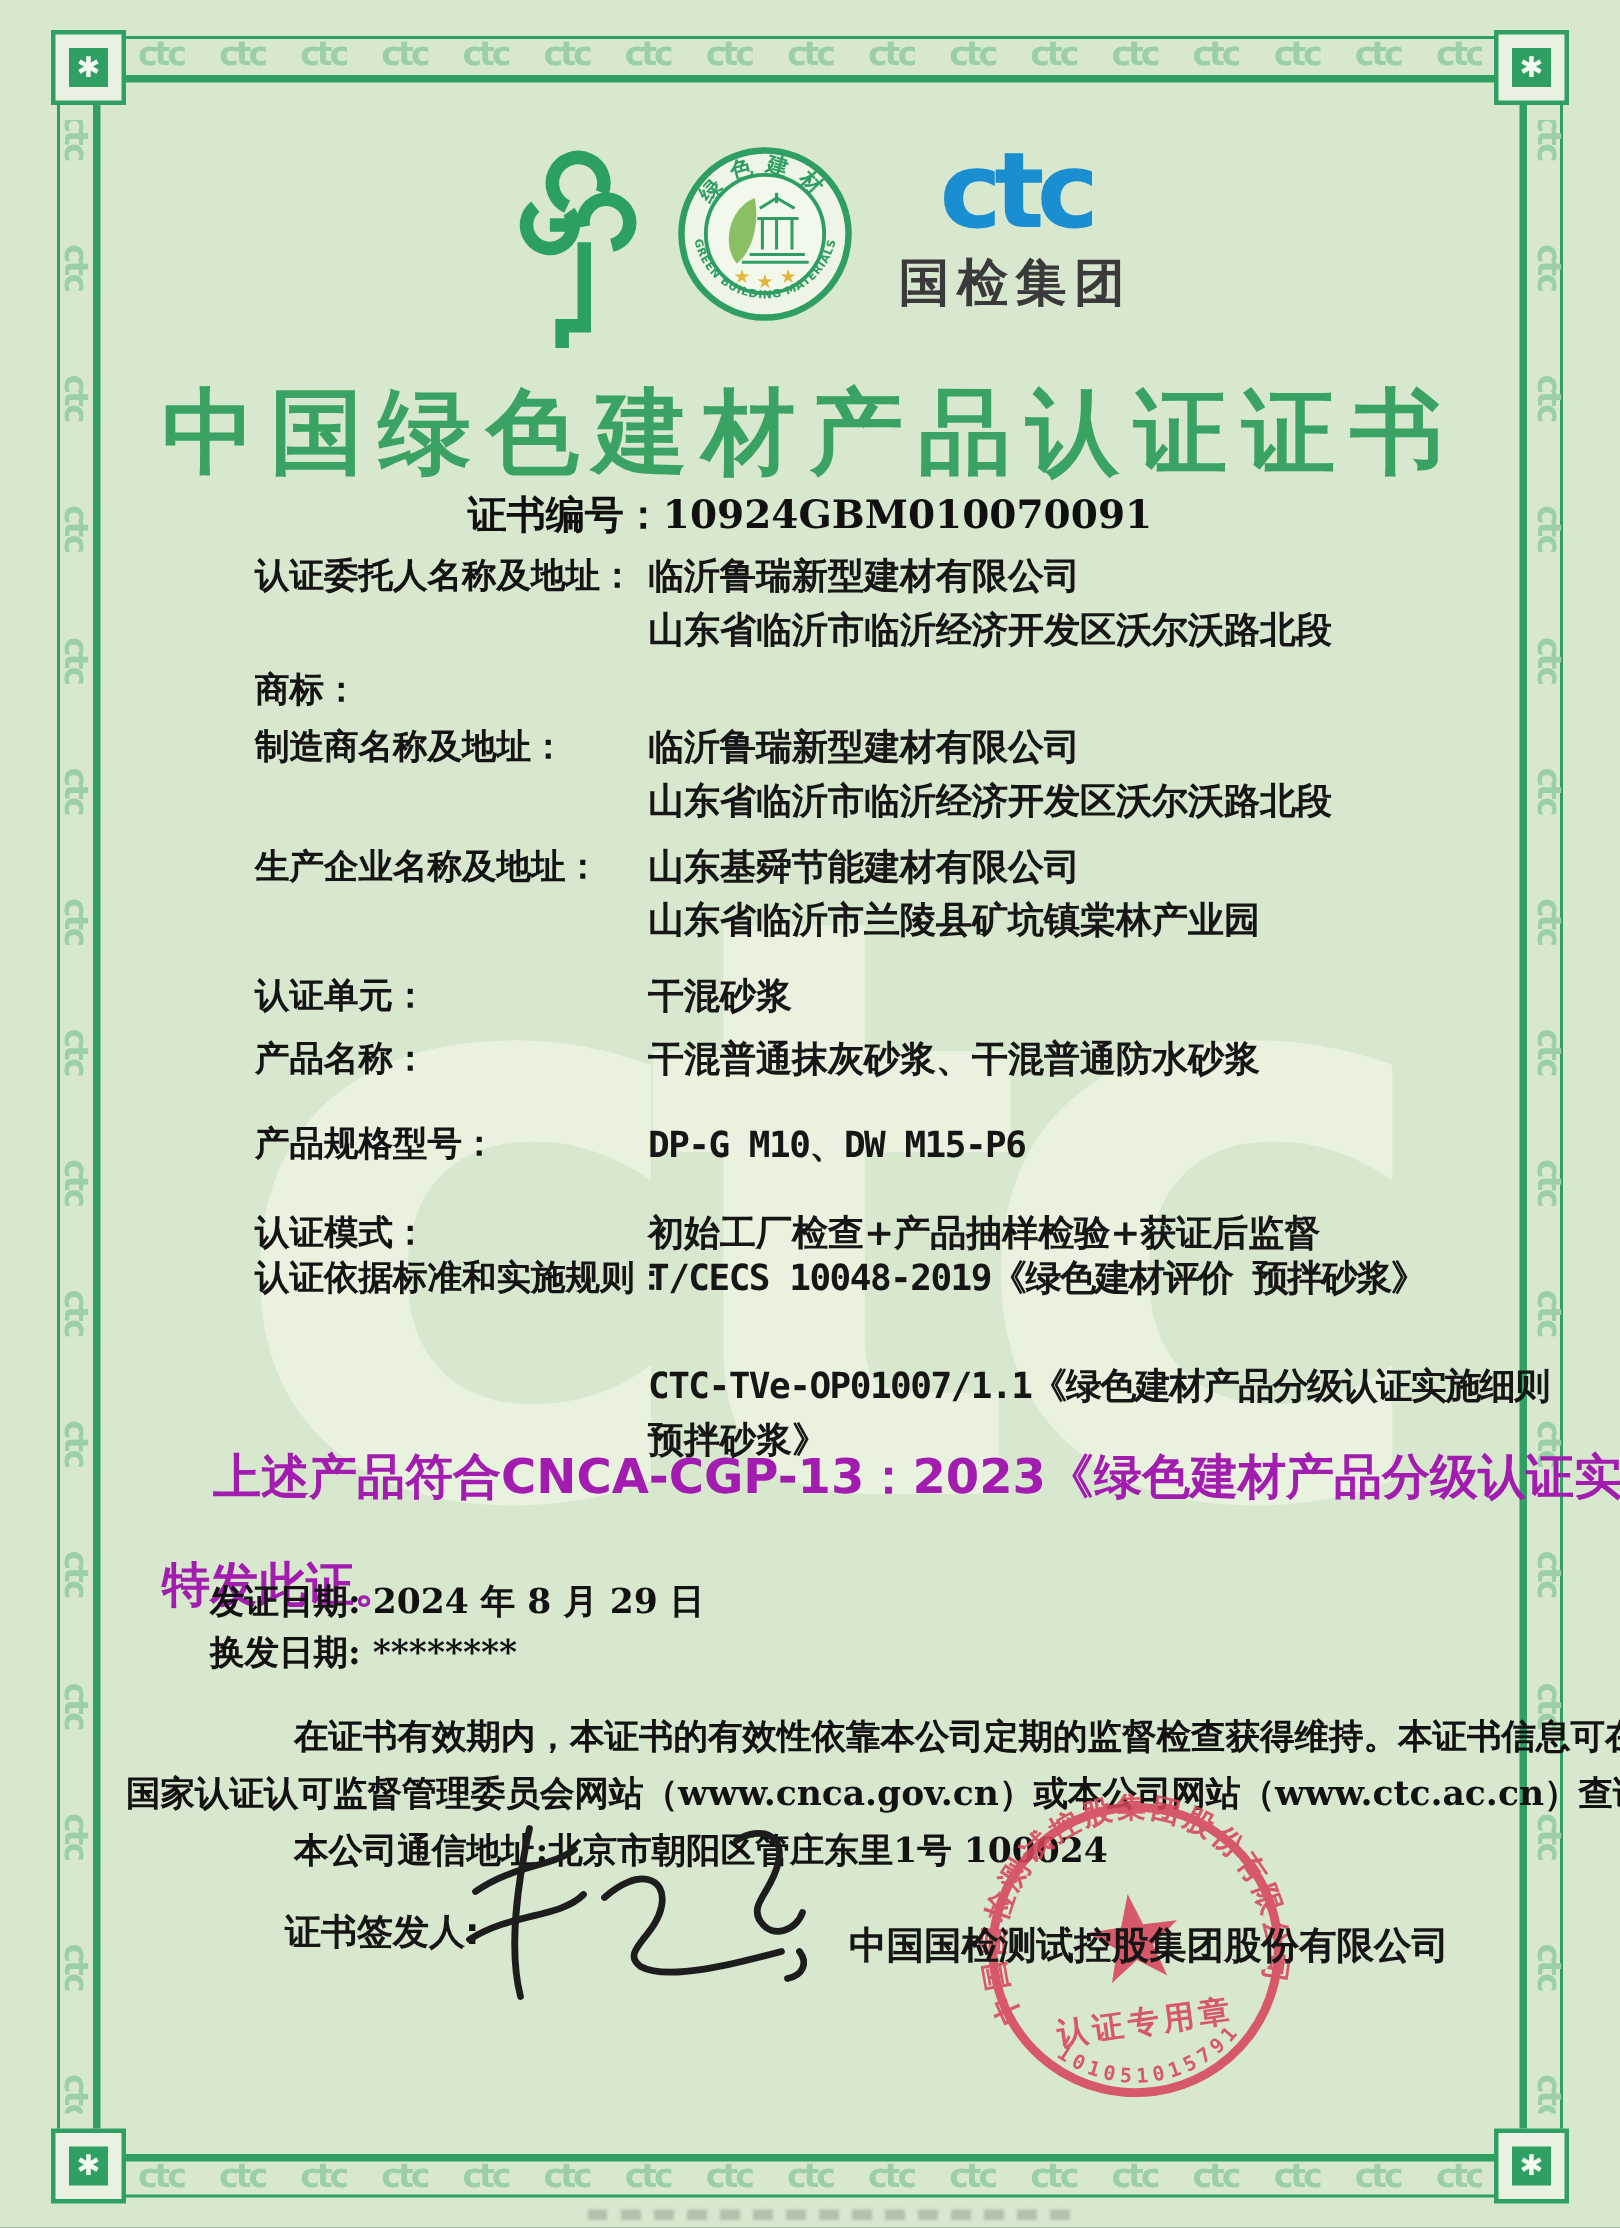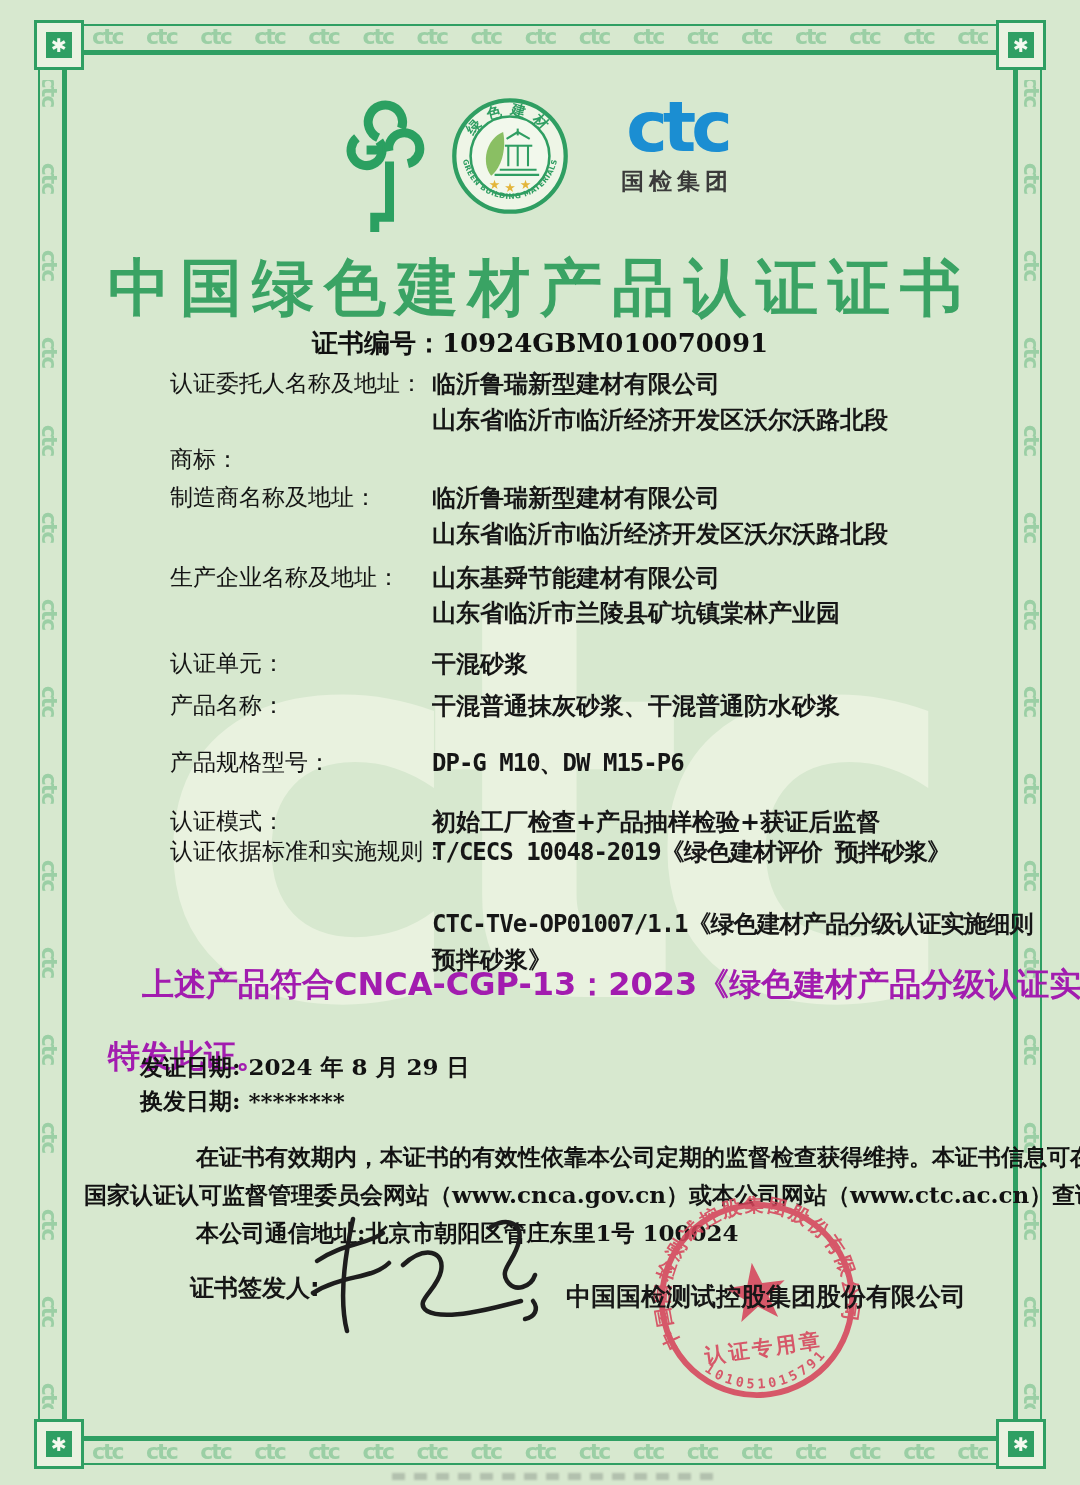--- a/index.html
+++ b/index.html
@@ -29,31 +29,31 @@
     border:3px solid #2f9f63;display:flex;align-items:center;justify-content:center;
   }
   .corner-core{width:26px;height:26px;background:#2f9f63;color:#f4f9ef;display:flex;align-items:center;justify-content:center;font-size:19px;line-height:1;}
   .corner-tl{left:34px;top:20px;} .corner-tr{right:34px;top:20px;}
   .corner-bl{left:34px;bottom:16px;} .corner-br{right:34px;bottom:16px;}
   
   .logo-gp{position:absolute;left:342px;top:92px;width:86px;height:148px;z-index:2;}
   .logo-badge{position:absolute;left:450px;top:96px;width:120px;height:120px;z-index:2;}
   .logo-ctc{position:absolute;left:592px;top:92px;width:170px;text-align:center;z-index:2;}
   .ctc-word{font-size:70px;font-weight:900;color:#1b8ed2;line-height:1;letter-spacing:-5px;}
-  .ctc-cn{font-size:23px;font-weight:900;color:#3a3a3a;letter-spacing:5px;margin-top:4px;}
+  .ctc-cn{font-size:34px;font-weight:900;color:#3a3a3a;letter-spacing:5px;margin-top:4px;}
   
   .title{
     position:absolute;top:246px;left:0;width:100%;text-align:center;z-index:2;
     font-family:"DejaVu Serif",serif;font-weight:900;font-size:62px;
     color:#3aa364;letter-spacing:10px;white-space:nowrap;
   }
   .cert-line{position:absolute;top:326px;left:0;width:100%;text-align:center;z-index:2;
     font-family:"DejaVu Serif",serif;font-weight:bold;font-size:26px;color:#101010;}
   
-  .lbl{position:absolute;left:170px;font-size:23px;font-weight:normal;color:#141414;z-index:2;white-space:nowrap;}
+  .lbl{position:absolute;left:170px;font-size:23px;font-weight:bold;color:#141414;z-index:2;white-space:nowrap;}
   .val{position:absolute;left:432px;font-size:24px;font-weight:bold;color:#161616;z-index:2;white-space:nowrap;}
   .latin{font-family:"DejaVu Sans Mono",monospace;letter-spacing:-1px;}
   .stmt{position:absolute;font-size:32px;font-weight:bold;color:#a21caf;z-index:2;white-space:nowrap;}
   .serifline{position:absolute;font-family:"DejaVu Serif",serif;font-size:23px;font-weight:bold;color:#121212;z-index:2;white-space:nowrap;}
   
   .sig-label{position:absolute;left:190px;top:1272px;font-size:24px;font-weight:bold;z-index:2;}
   .sig-svg{position:absolute;left:295px;top:1205px;width:260px;height:140px;z-index:2;}
   .sig-company{position:absolute;left:566px;top:1280px;font-size:25px;font-weight:bold;z-index:3;white-space:nowrap;}
   .seal{position:absolute;left:653px;top:1196px;width:208px;height:208px;z-index:2;transform:rotate(-8deg);opacity:.88;}
   .footer-smudge{position:absolute;bottom:5px;left:392px;width:330px;height:7px;z-index:1;

